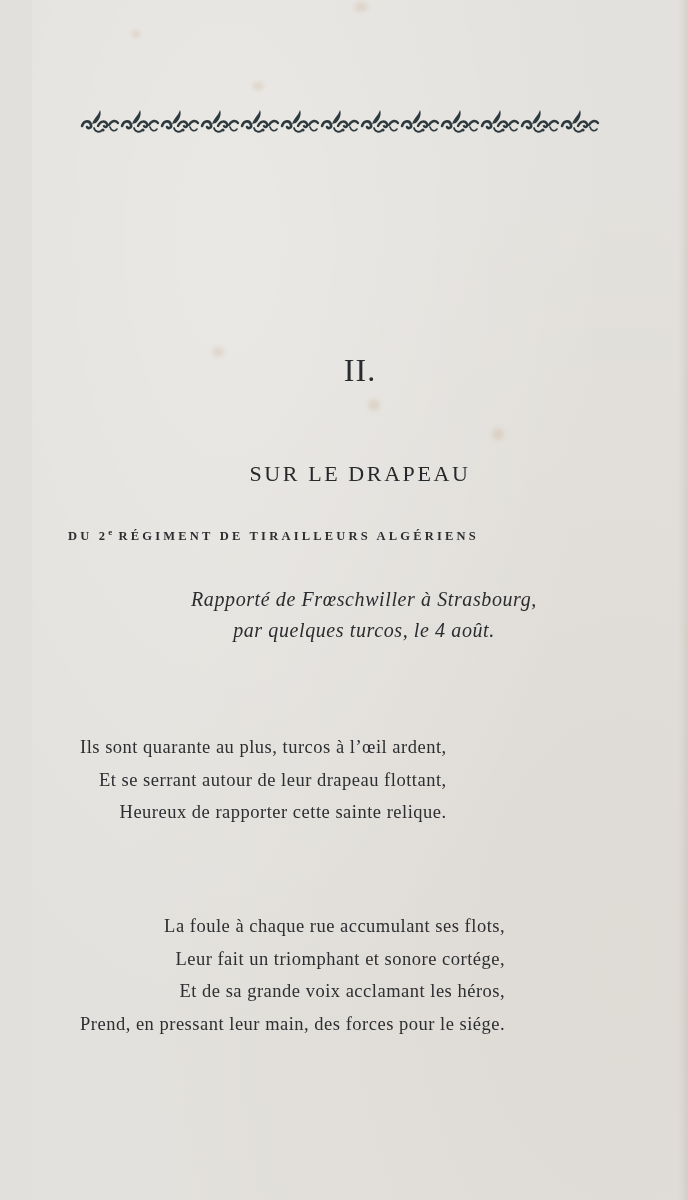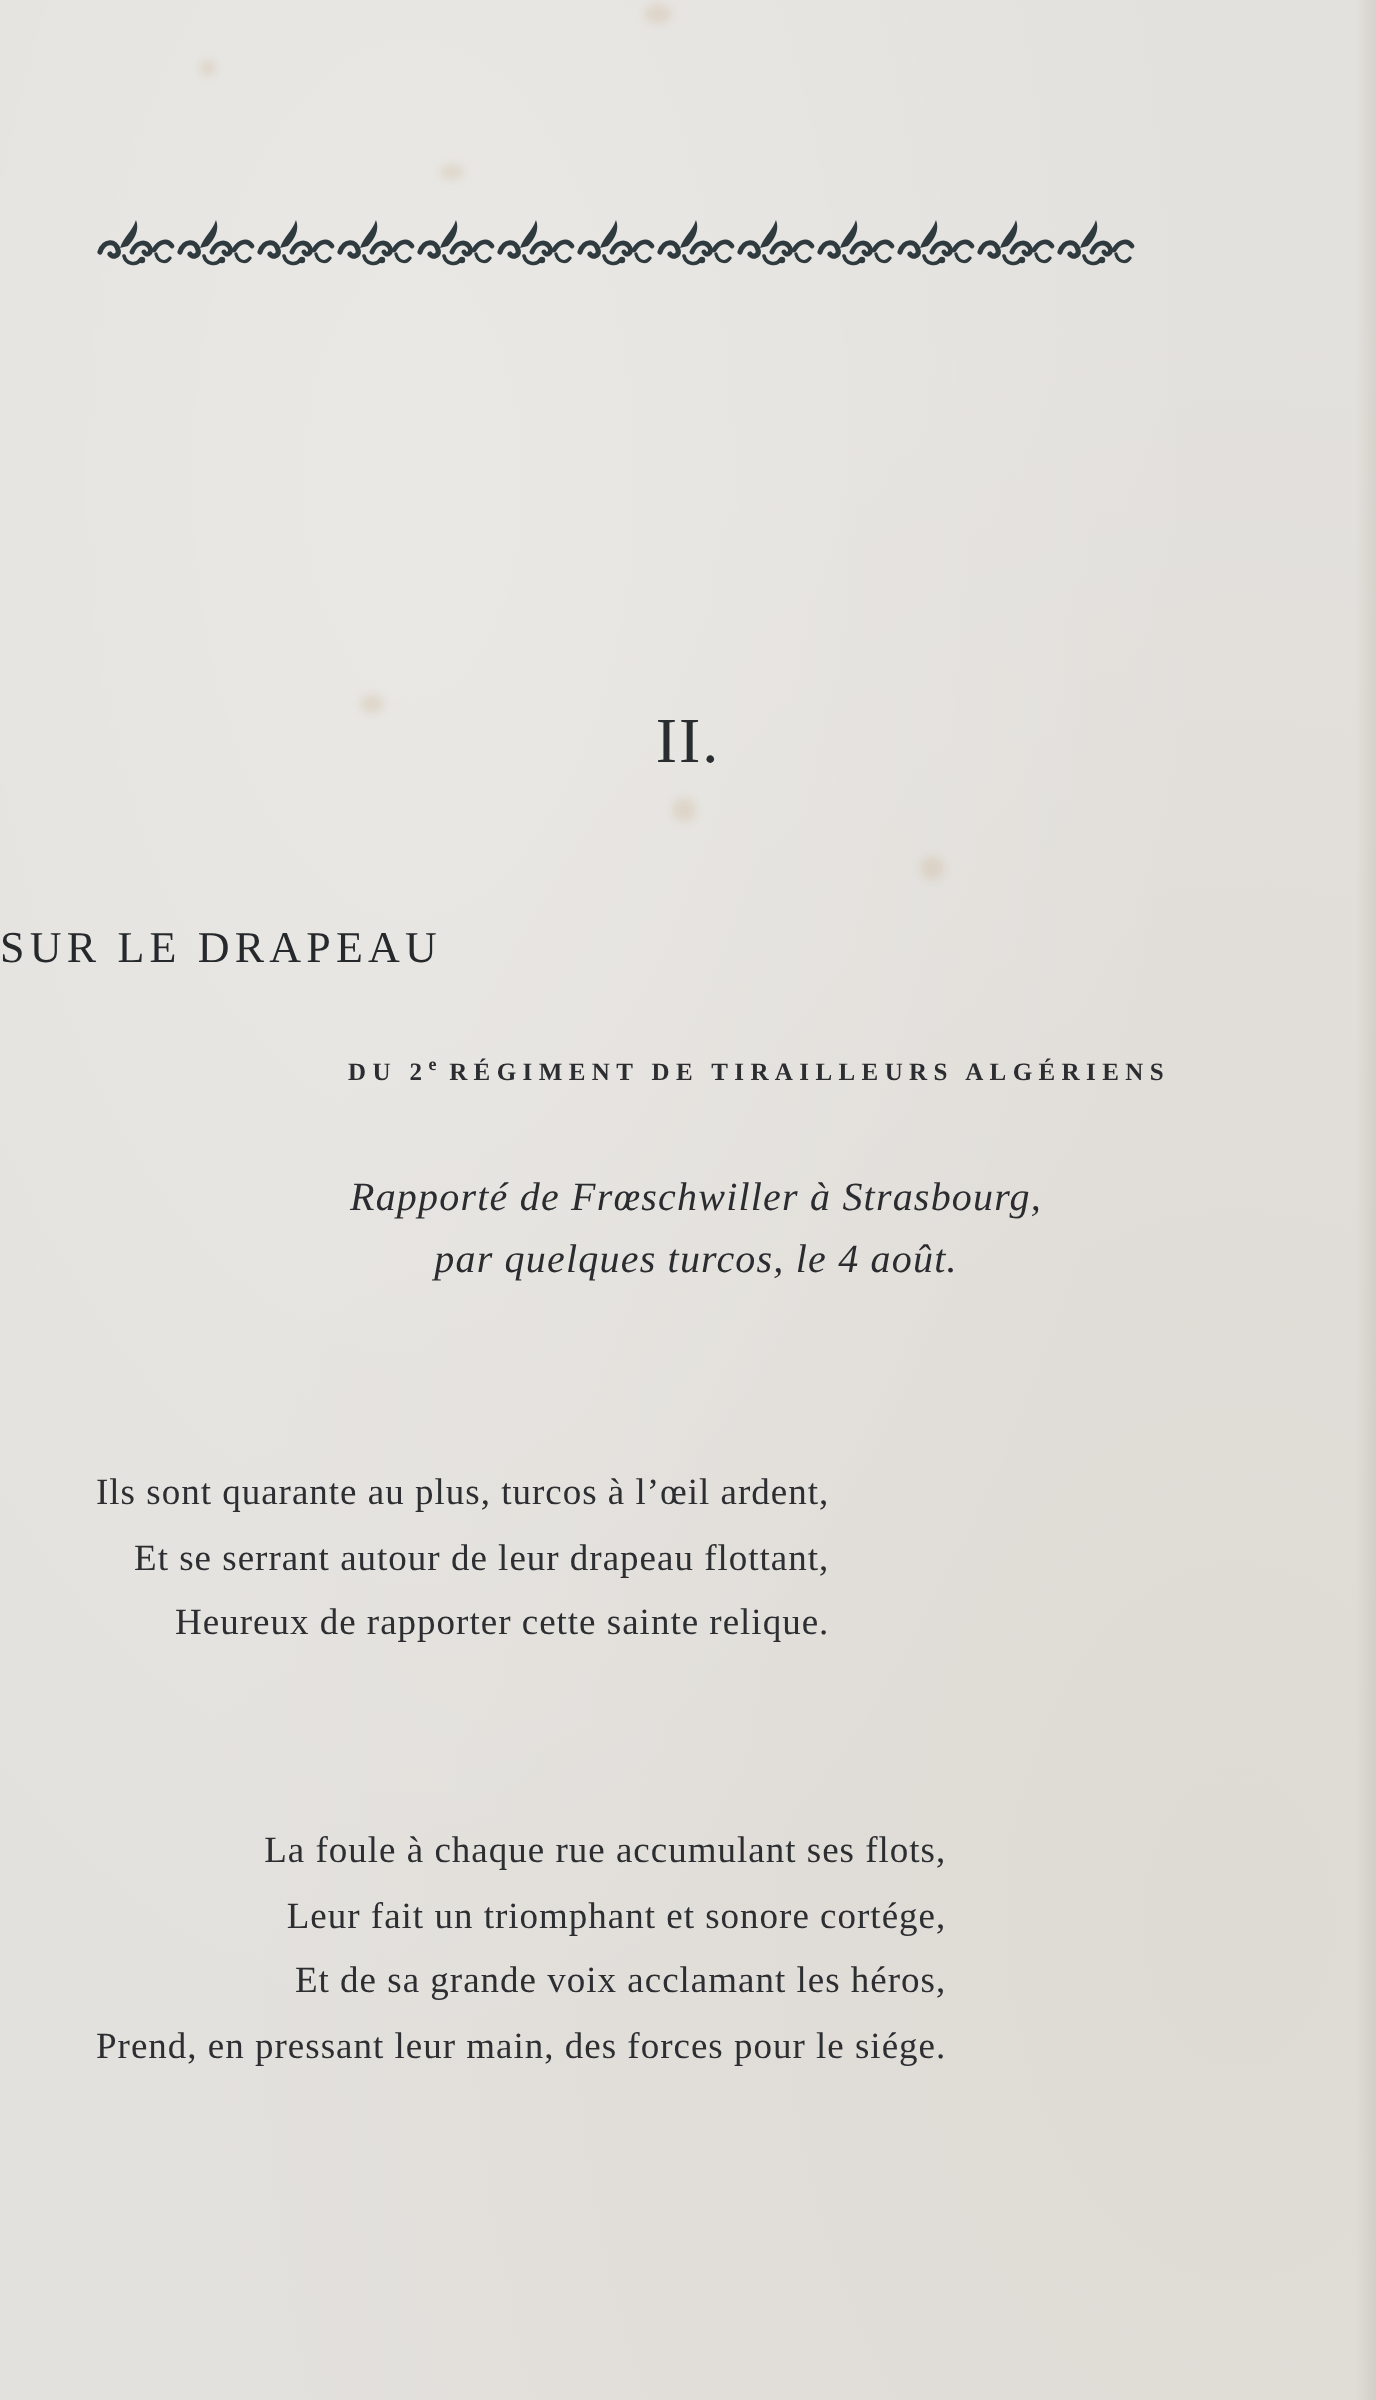--- a/index.html
+++ b/index.html
@@ -9,45 +9,46 @@
     position: relative;
     font-family: "DejaVu Serif", "Liberation Serif", serif;
     color: #2a2c2e;
   }
   .page {
     position: absolute; inset: 0;
     background:
       radial-gradient(ellipse at 30% 20%, rgba(255,255,255,0.25), rgba(255,255,255,0) 60%),
       radial-gradient(ellipse at 90% 80%, rgba(200,190,175,0.18), rgba(0,0,0,0) 60%),
       #e3e1dd;
+    margin-left: 32px;
   }
   .spot { position: absolute; border-radius: 50%; background: rgba(190,160,120,0.22); filter: blur(2px); }
   .edge-right {
     position: absolute; right: 0; top: 0; width: 10px; height: 1200px;
     background: linear-gradient(to right, rgba(0,0,0,0), rgba(150,140,125,0.18));
   }
   .ornament {
     position: absolute; left: 48px; top: 106px; width: 520px; height: 28px;
     display: flex; align-items: flex-end; justify-content: space-between;
   }
   .ornament svg { display: block; }
   .chapter-num {
     position: absolute; left: 0; right: 0; top: 352px; text-align: center;
     font-family: "Liberation Serif", serif; font-size: 32px; letter-spacing: 1px;
     color: #2a2d30;
   }
   .title {
-    position: absolute; left: 0; right: 0; top: 461px; 
+    position: absolute; left: 0; right: 0; top: 461px; text-align: center;
     font-family: "Liberation Serif", serif; font-size: 22px; letter-spacing: 2.6px;
     color: #26292c; 
   }
   .subtitle {
-    position: absolute; left: 25px; top: 527px; width: 560px;
+    position: absolute; left: 36px; top: 527px; width: 560px;
     font-family: "Liberation Serif", serif; font-size: 12.5px; font-weight: bold;
-    letter-spacing: 3.2px; color: #2b2d30; text-align: right;
+    letter-spacing: 3.2px; color: #2b2d30; text-align: left;
   }
   .subtitle sup { font-size: 9px; letter-spacing: 0; vertical-align: 5px; }
   .dedication {
     position: absolute; left: 0; right: 0; top: 584px; text-align: center;
     font-family: "Liberation Serif", serif; font-style: italic; font-size: 20px;
     line-height: 31px; color: #2a2c2f; padding-left: 8px; letter-spacing: 0.6px;
   }
   .stanza { position: absolute; left: 48px; font-family: "Liberation Serif", serif; font-size: 18.5px; color: #2c2e31; letter-spacing: 0.5px; }
   .stanza div { height: 32.5px; line-height: 32.5px; white-space: nowrap; text-align: right; }
   .stanza-1 { top: 731px; }

